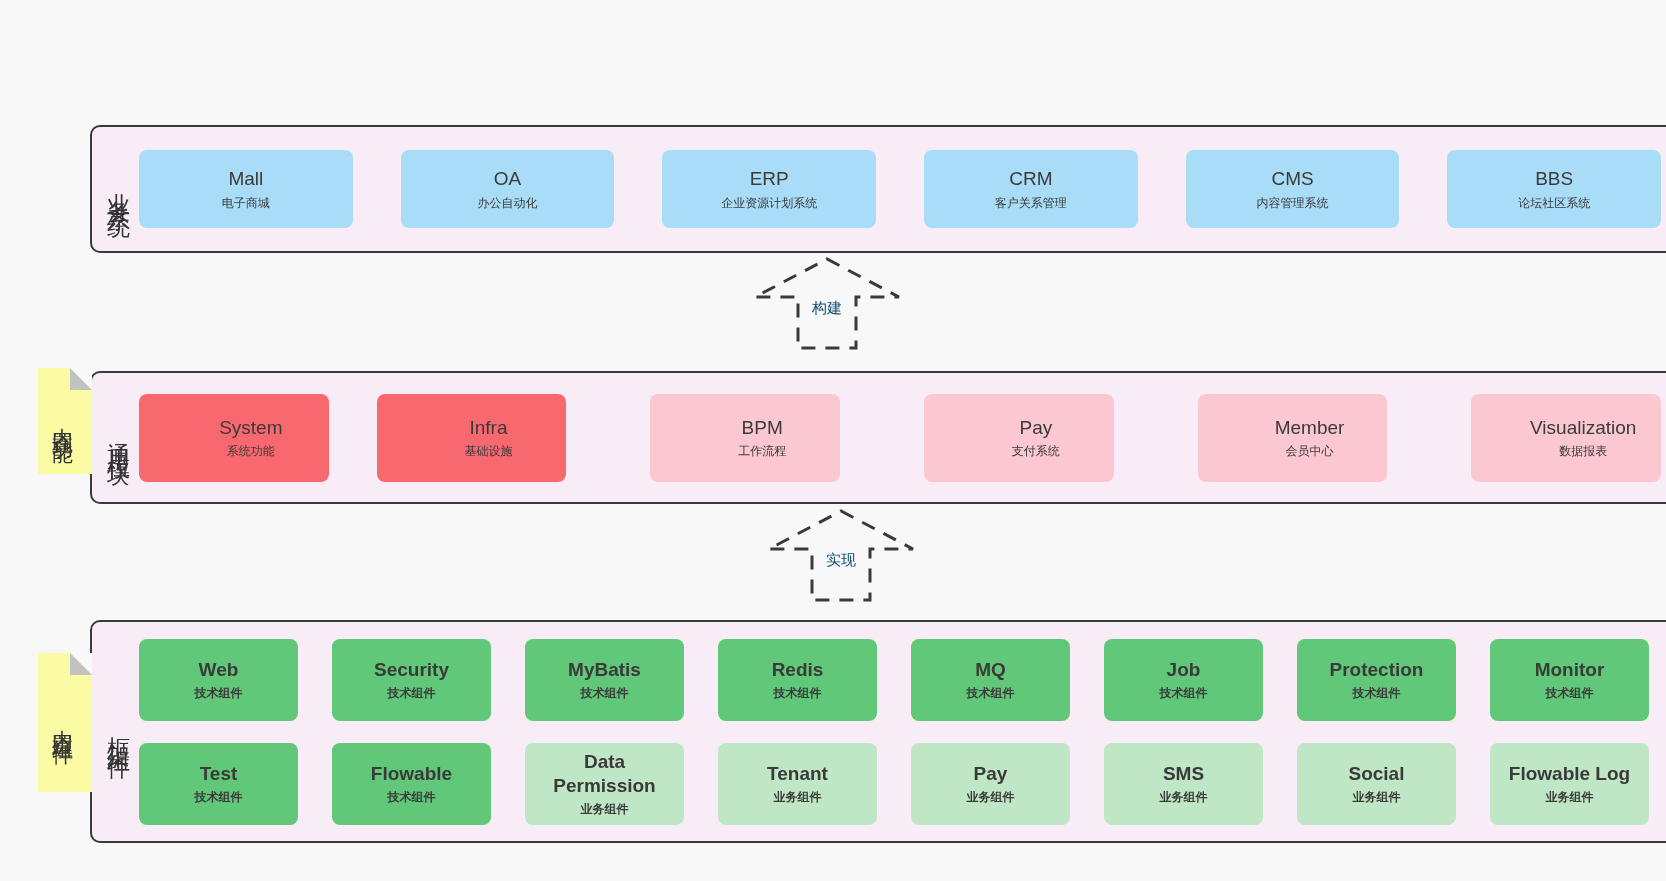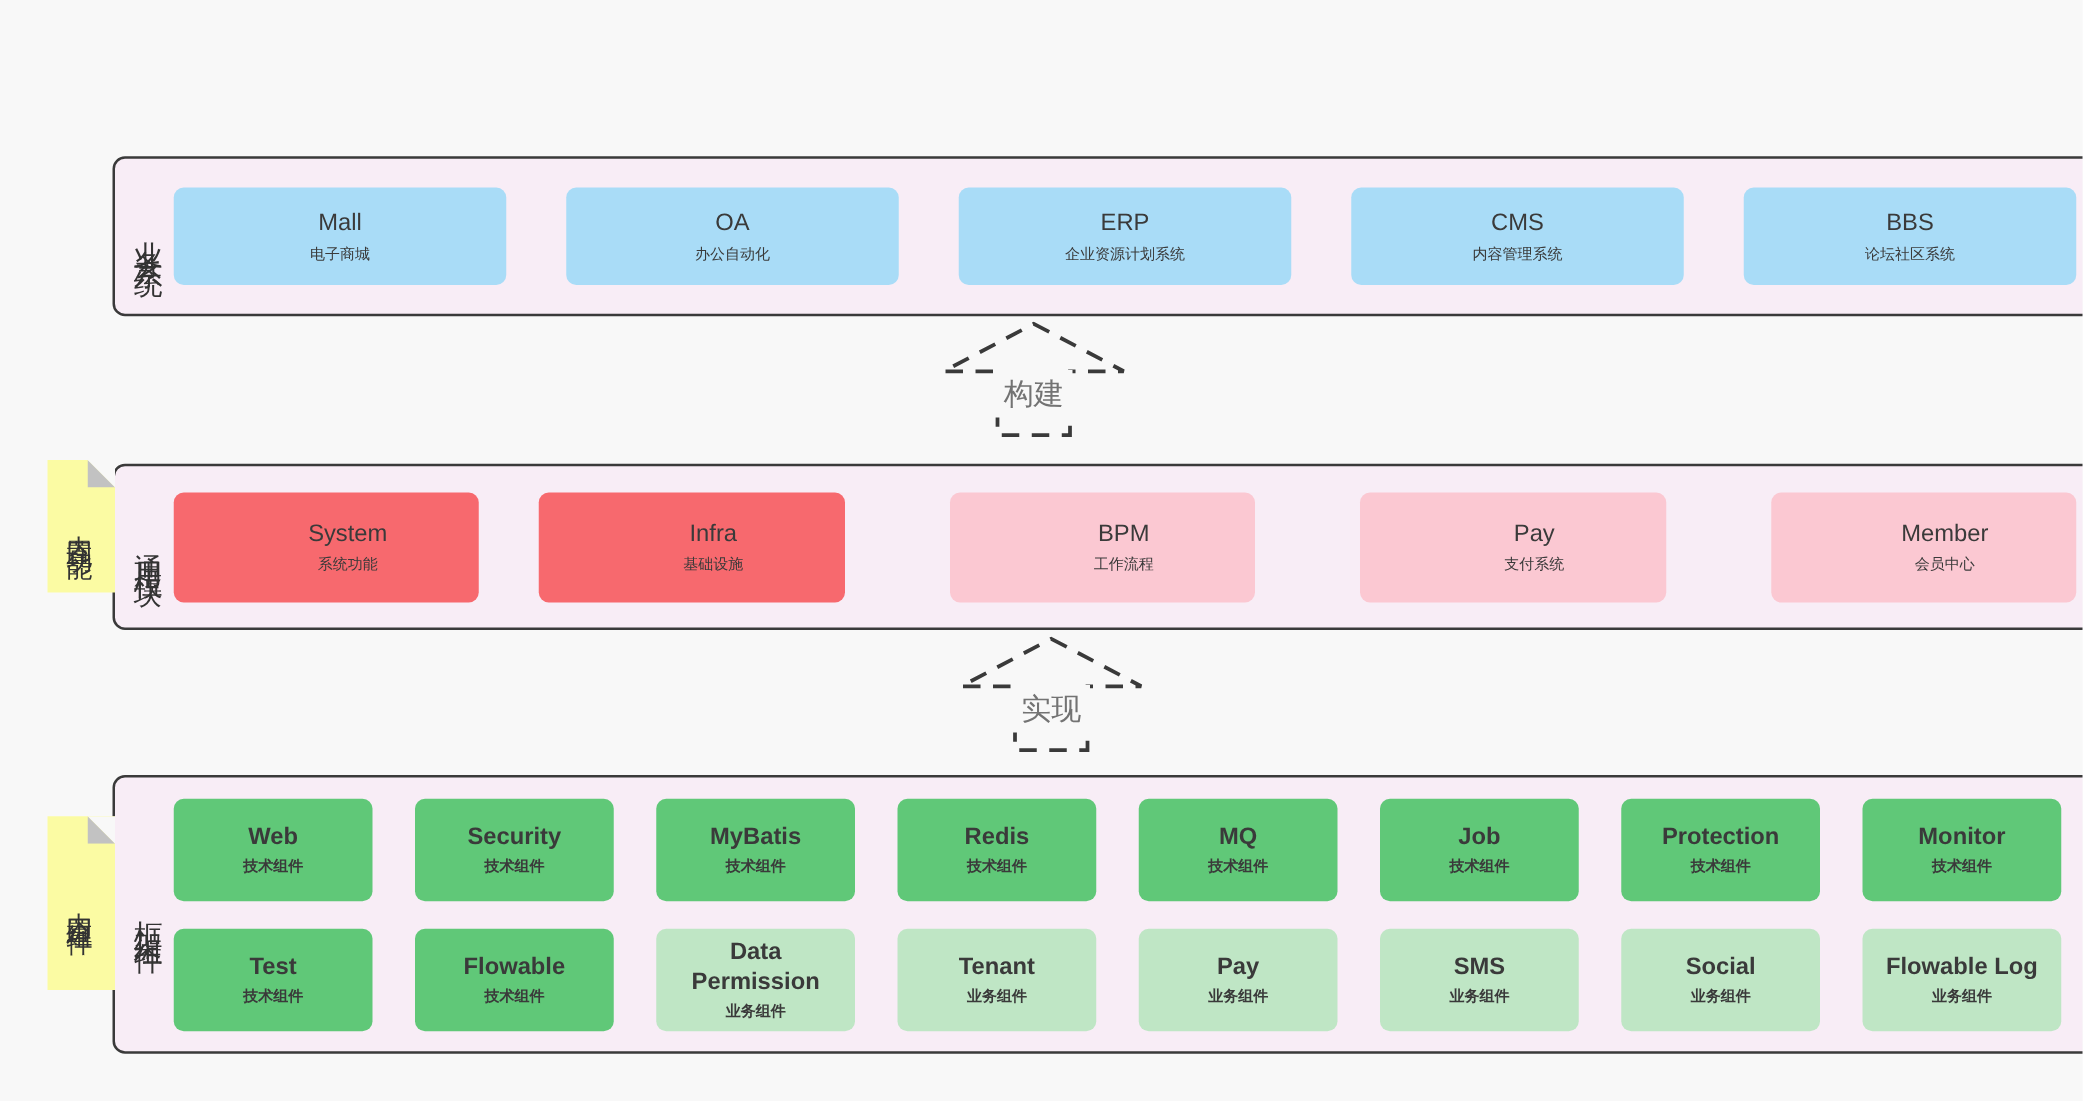--- a/index.html
+++ b/index.html
@@ -40,41 +40,45 @@
   .sticky-components{left:38px;top:653px;height:139px;}
   .sticky .txt{writing-mode:vertical-rl;text-orientation:upright;font-size:21px;
                letter-spacing:5px;color:#333;line-height:1;margin-right:4px;}
   .fold{position:absolute;top:0;right:0;display:block;}
 
   .arrow{position:absolute;width:150px;height:95px;z-index:2;}
   .arrow svg{display:block;}
   .arrow-build{left:752px;top:256px;}
   .arrow-impl{left:766px;top:508px;}
   .arrow-label{position:absolute;left:50%;top:40px;transform:translateX(-50%);
-               background:#f8f8f8;font-size:24px;color:#737373;padding:3px 7px;white-space:nowrap;font-family:Liberation Serif, serif;}
+               background:#f8f8f8;font-size:15px;color:#0c4a6e;padding:3px 7px;white-space:nowrap;font-family:Liberation Serif, serif;}
 </style>
 </head>
 <body>
 
 <div class="stage">
 
   <section class="layer layer-business">
     <div class="vlabel">业务系统</div>
     <div class="boxes">
       <div class="box blue">
         <div class="t">Mall</div>
         <div class="s">电子商城</div>
       </div>
       <div class="box blue">
         <div class="t">OA</div>
         <div class="s">办公自动化</div>
       </div>
       <div class="box blue">
         <div class="t">ERP</div>
         <div class="s">企业资源计划系统</div>
+      </div>
+      <div class="box blue">
+        <div class="t">CRM</div>
+        <div class="s">客户关系管理</div>
       </div>
       <div class="box blue">
         <div class="t">CMS</div>
         <div class="s">内容管理系统</div>
       </div>
       <div class="box blue">
         <div class="t">BBS</div>
         <div class="s">论坛社区系统</div>
       </div>
     </div>
@@ -103,20 +107,24 @@
         <div class="s">工作流程</div>
       </div>
       <div class="box pink">
         <div class="t">Pay</div>
         <div class="s">支付系统</div>
       </div>
       <div class="box pink">
         <div class="t">Member</div>
         <div class="s">会员中心</div>
       </div>
+      <div class="box pink">
+        <div class="t">Visualization</div>
+        <div class="s">数据报表</div>
+      </div>
     </div>
   </section>
 
   <div class="sticky sticky-modules">
     <span class="txt">内置功能</span>
     <svg class="fold" width="22" height="22">
       <polygon points="0,0 22,0 22,22" fill="#f8f8f8"></polygon>
       <polygon points="0,0 22,22 0,22" fill="#c2c2c2"></polygon>
     </svg>
   </div>

